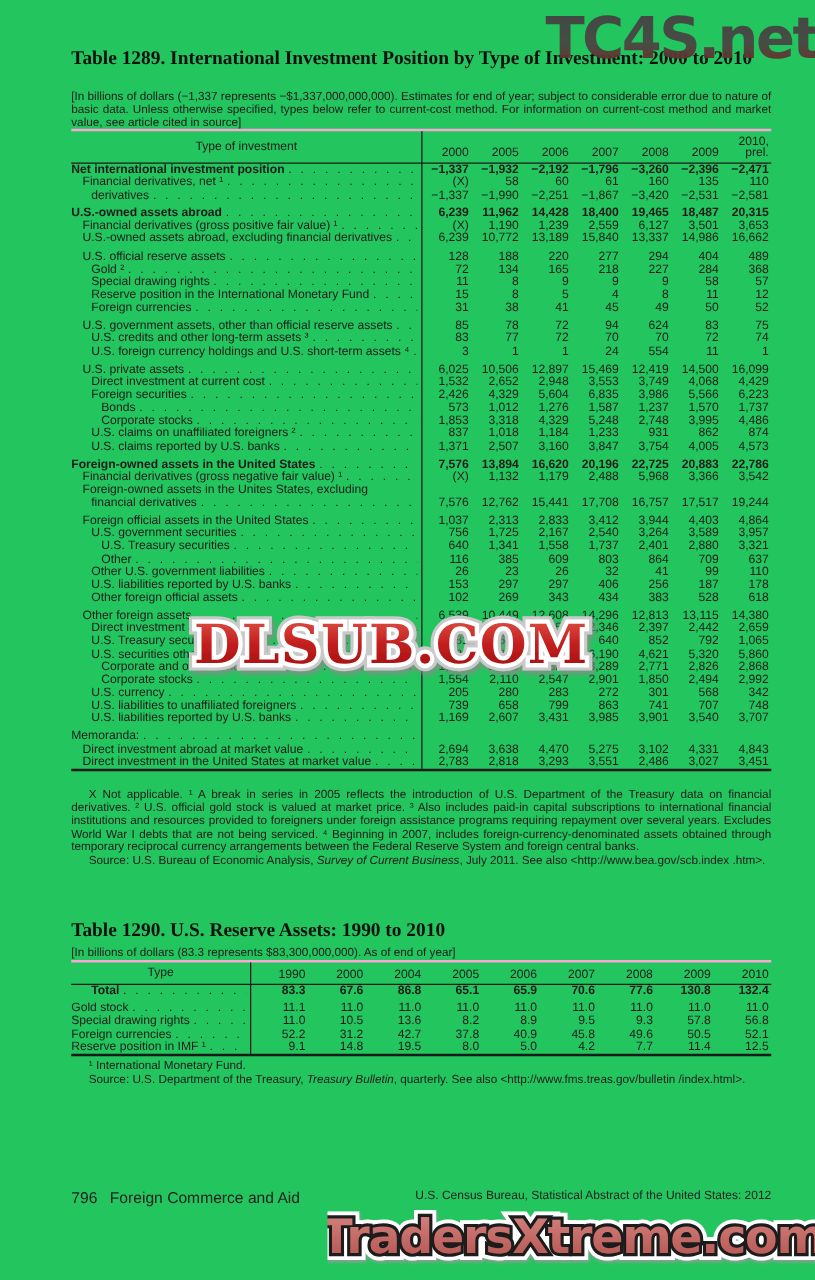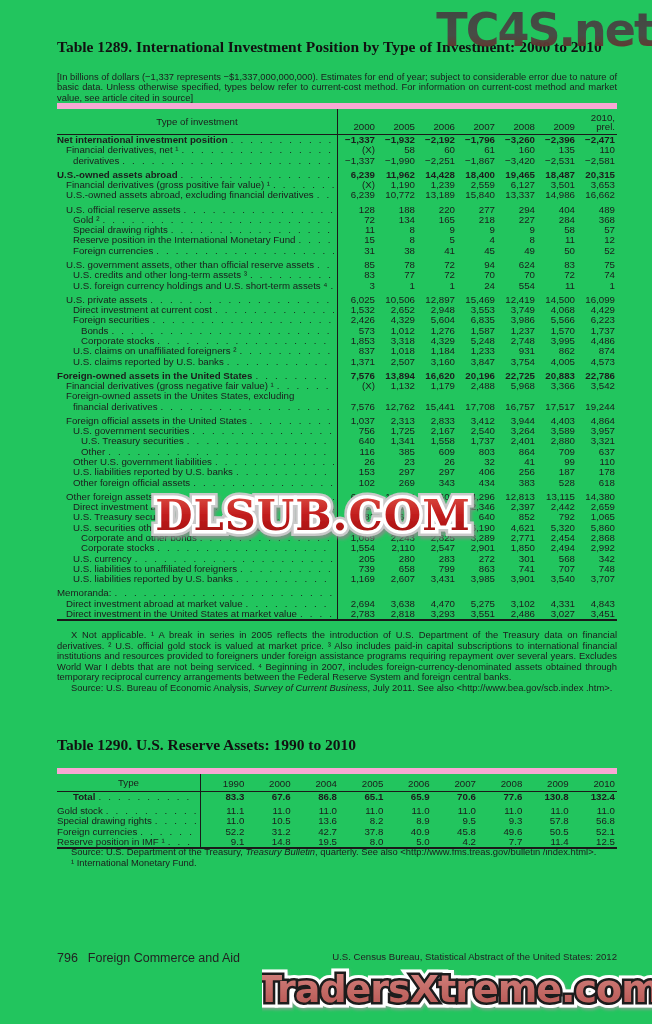--- a/index.html
+++ b/index.html
@@ -17,21 +17,21 @@
   .title1290{top:736px; width:560px;}
   .bracket-note{
     position:absolute; left:57px; width:560px; margin:0;
     font-size:9.4px; line-height:10.4px; text-align:justify;
   }
   .note1289{top:72px;}
   .note1290{top:757px;}
   
   .tbl{
     position:absolute; left:57px; width:560px; box-sizing:border-box;
-    border-top:6px solid #f9a8d4; border-bottom:2px solid #1a1a1a;
+    border-top:2px solid #f9a8d4; border-bottom:2px solid #1a1a1a;
     font-size:9.7px;
   }
   .t1289{top:103px;}
   .t1290{top:768px;}
   .thead{display:flex; border-bottom:1px solid #1a1a1a;}
   .t1289 .thead{height:25px;}
   .t1290 .thead{height:17px;}
   .hlabel{display:flex; align-items:center; justify-content:center;}
   .t1289 .hlabel{width:280px;}
   .t1290 .hlabel{width:143px;}
@@ -572,21 +572,21 @@
         <div class="trow">
           <div class="lab ind3">
             <span class="lt">Corporate and other bonds</span>
             <span class="leaders">. . . . . . . . . . . . . . . . . . . . . . . . . . . . . . . . . . . . . . . . . . . . . . . . . . . . . . . . . . . . . . . . . . . . . . . . . . . . . . . . . . . . . . . . . . </span>
           </div>
           <div class="val">1,069</div>
           <div class="val">2,243</div>
           <div class="val">2,825</div>
           <div class="val">3,289</div>
           <div class="val">2,771</div>
-          <div class="val">2,454</div>
+          <div class="val">2,826</div>
           <div class="val">2,868</div>
         </div>
         <div class="trow">
           <div class="lab ind3">
             <span class="lt">Corporate stocks</span>
             <span class="leaders">. . . . . . . . . . . . . . . . . . . . . . . . . . . . . . . . . . . . . . . . . . . . . . . . . . . . . . . . . . . . . . . . . . . . . . . . . . . . . . . . . . . . . . . . . . </span>
           </div>
           <div class="val">1,554</div>
           <div class="val">2,110</div>
           <div class="val">2,547</div>
@@ -677,20 +677,21 @@
       </div>
     <div class="vrule"></div>
   </div>
 
   <div class="fnblock fn1289">
     <p>X Not applicable. ¹ A break in series in 2005 reflects the introduction of U.S. Department of the Treasury data on financial derivatives. ² U.S. official gold stock is valued at market price. ³ Also includes paid-in capital subscriptions to international financial institutions and resources provided to foreigners under foreign assistance programs requiring repayment over several years. Excludes World War I debts that are not being serviced. ⁴ Beginning in 2007, includes foreign-currency-denominated assets obtained through temporary reciprocal currency arrangements between the Federal Reserve System and foreign central banks.</p>
     <p><span>Source: U.S. Bureau of Economic Analysis, </span><em>Survey of Current Business</em><span>, July 2011. See also &lt;http://www.bea.gov/scb.index .htm&gt;.</span></p>
   </div>
 
   <h1 class="tbl-title title1290">Table 1290. U.S. Reserve Assets: 1990 to 2010</h1>
+  <p class="bracket-note note1290">[In billions of dollars (83.3 represents $83,300,000,000). As of end of year]</p>
 
   <div class="tbl t1290">
     <div class="thead">
       <div class="hlabel">Type</div>
     <div class="val yhead">1990</div>
         <div class="val yhead">2000</div>
         <div class="val yhead">2004</div>
         <div class="val yhead">2005</div>
         <div class="val yhead">2006</div>
         <div class="val yhead">2007</div>
@@ -773,22 +774,22 @@
           <div class="val">4.2</div>
           <div class="val">7.7</div>
           <div class="val">11.4</div>
           <div class="val">12.5</div>
         </div>
       </div>
     <div class="vrule"></div>
   </div>
 
   <div class="fnblock fn1290">
+    <p>¹ International Monetary Fund.</p>
     <p><span>Source: U.S. Department of the Treasury, </span><em>Treasury Bulletin</em><span>, quarterly. See also &lt;http://www.fms.treas.gov/bulletin /index.html&gt;.</span></p>
-    <p>¹ International Monetary Fund.</p>
   </div>
 
   <div class="pagefoot">
     <div class="foot-left">
       <span class="pgnum">796</span><span>Foreign Commerce and Aid</span>
     </div>
     <div class="foot-credit">U.S. Census Bureau, Statistical Abstract of the United States: 2012</div>
   </div>
 
   <svg class="wm wm-top" width="220" height="58" viewBox="0 0 220 58">

